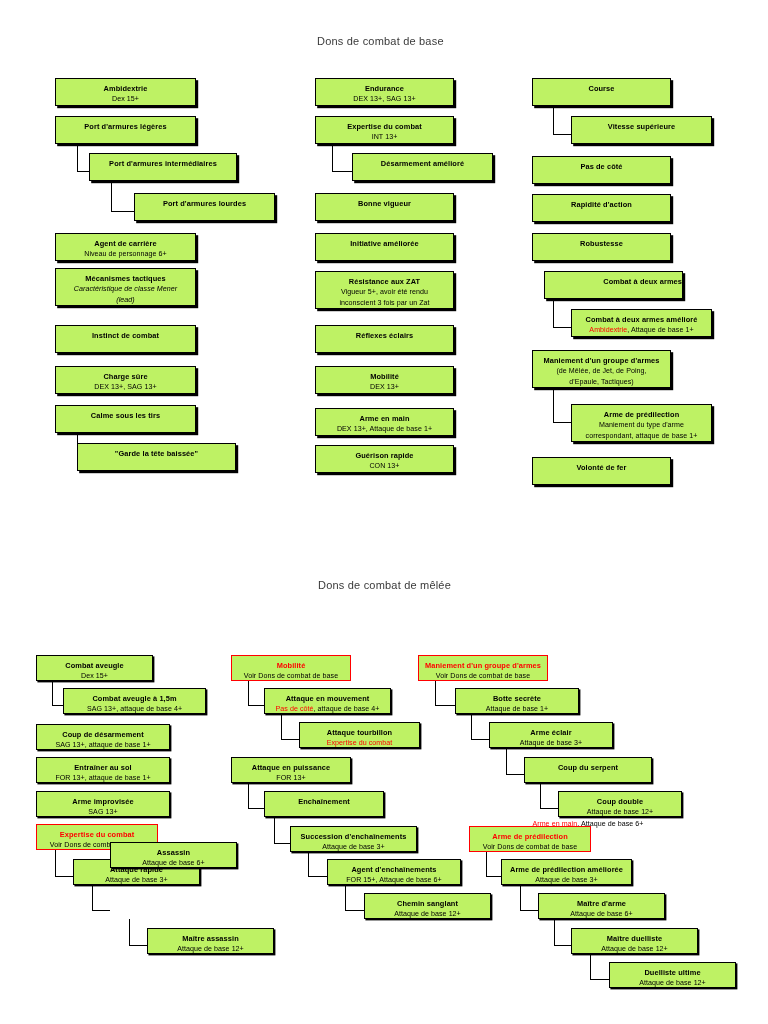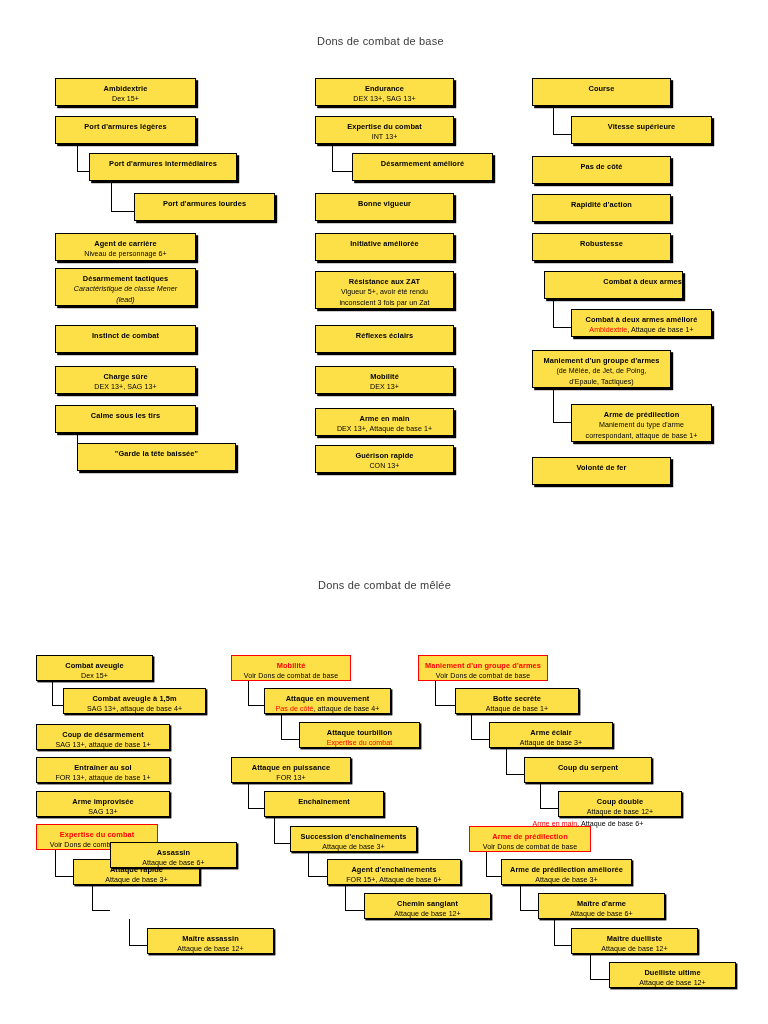--- a/index.html
+++ b/index.html
@@ -27,21 +27,21 @@
     font-size: 11px;
     color: #3a3a3a;
     letter-spacing: .2px;
     white-space: nowrap;
     font-family: "Liberation Sans", sans-serif;
   }
   
   .node {
     position: absolute;
     box-sizing: border-box;
-    background: #fde047;
+    background: #bef264;
     border: 1.2px solid #000000;
     box-shadow: 2.2px 2.2px 0 0 #000000;
     display: flex;
     flex-direction: column;
     align-items: center;
     justify-content: flex-start;
     padding-top: 4px;
     overflow: visible;
   }
   .node.thin { box-shadow: 1.4px 1.4px 0 0 #000000; border-width: 1px; }
@@ -144,21 +144,21 @@
       <div class="t">Port d'armures intermédiaires</div>
     </div>
     <div class="node" style="left: 134px; top: 193px; width: 141px; height: 28px;">
       <div class="t">Port d'armures lourdes</div>
     </div>
     <div class="node" style="left: 55px; top: 233px; width: 141px; height: 28px;">
       <div class="t">Agent de carrière</div>
       <div class="s">Niveau de personnage 6+</div>
     </div>
     <div class="node" style="left: 55px; top: 268px; width: 141px; height: 38px;">
-      <div class="t">Désarmement tactiques</div>
+      <div class="t">Mécanismes tactiques</div>
       <div class="s ital">Caractéristique de classe Mener</div>
       <div class="s ital">(lead)</div>
     </div>
     <div class="node" style="left: 55px; top: 325px; width: 141px; height: 28px;">
       <div class="t">Instinct de combat</div>
     </div>
     <div class="node" style="left: 55px; top: 366px; width: 141px; height: 28px;">
       <div class="t">Charge sûre</div>
       <div class="s">DEX 13+, SAG 13+</div>
     </div>

